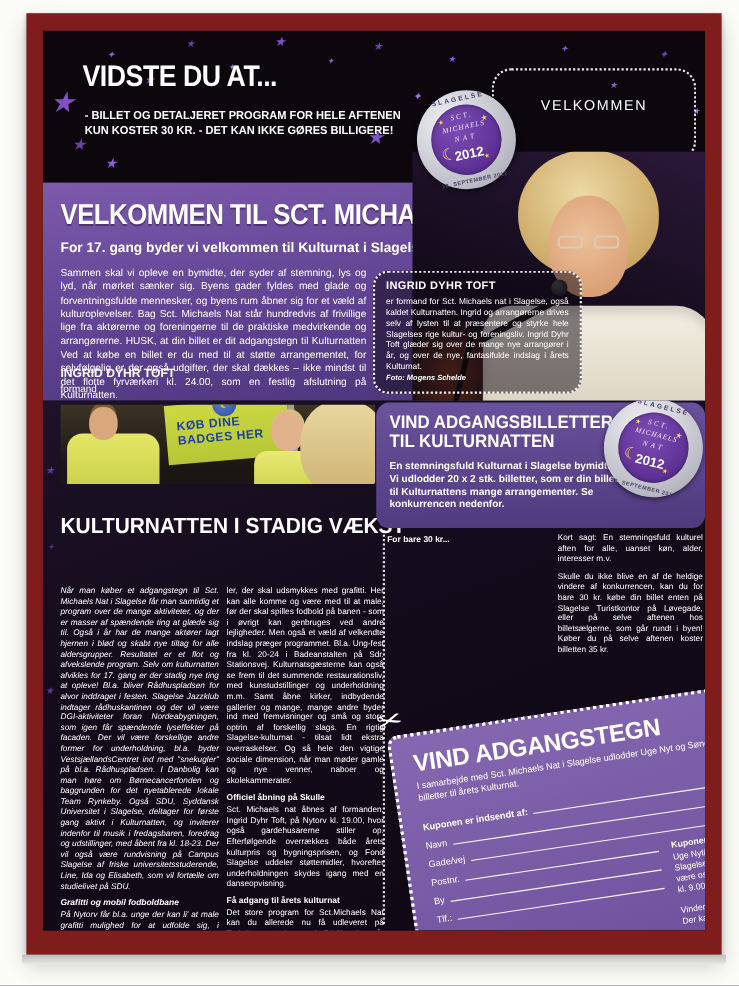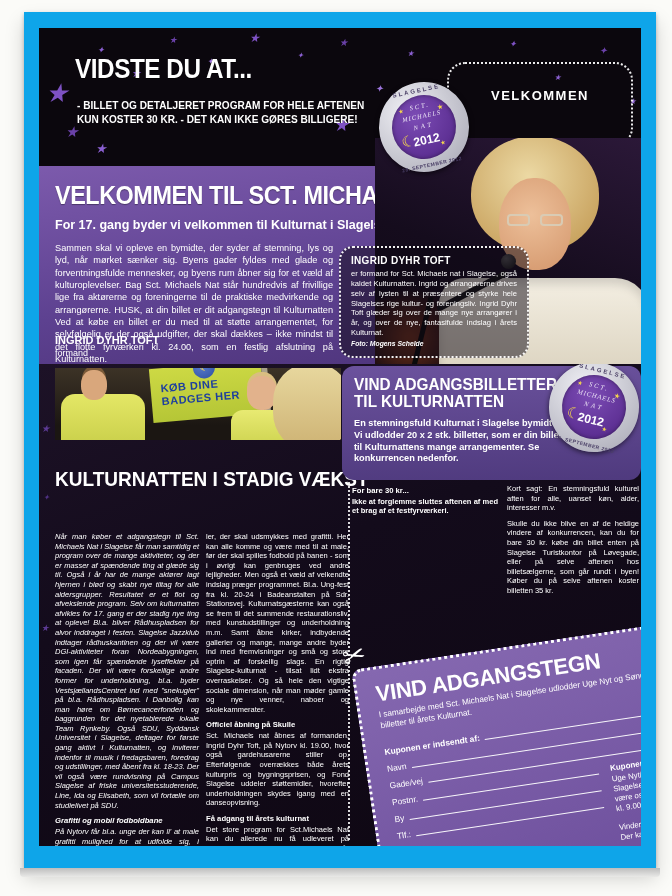--- a/index.html
+++ b/index.html
@@ -1,37 +1,37 @@
 <!DOCTYPE html>
 <html><head>
 <meta charset="utf-8">
 <style>
   * { box-sizing: border-box; margin: 0; padding: 0; }
   html,body { width:672px; height:896px; }
   body { font-family:"Liberation Sans", sans-serif; background:#f3f2ee; }
   .canvas { position:relative; width:672px; height:896px; background:#fbfbf8; overflow:hidden; }
-  .sheet { position:absolute; left:24px; top:12px; width:632px; height:856px; background:#0ea5e9;
+  .sheet { position:absolute; left:24px; top:12px; width:632px; height:856px; background:#7f1d1d;
            box-shadow:0 2px 4px rgba(0,0,0,.25), 0 10px 18px rgba(0,0,0,.18); }
   .sheet::after { content:""; position:absolute; left:-4px; right:-4px; bottom:-9px; height:9px;
            background:linear-gradient(#bdbdbd,#e9e9e7); border-radius:0 0 4px 4px; }
   .content { position:absolute; left:15px; top:16px; width:602px; height:818px; background:#130b1a; overflow:hidden; }
 
   
   .header { position:absolute; left:0; top:0; width:602px; height:138px; background:#0b070d; overflow:hidden; }
   .st { position:absolute; line-height:1; }
   .st::before { content:"★"; }
   .st.b::before { content:"✦"; }
   .h-title { position:absolute; left:36px; top:26px; color:#fff; font-size:27px; font-weight:bold;
              letter-spacing:-0.5px; transform:scaleX(.9); transform-origin:0 0; white-space:nowrap;
              text-shadow:0 1px 0 rgba(0,0,0,.6); }
   .h-sub { position:absolute; left:38px; top:70px; width:310px; color:#fff; font-weight:bold;
            font-size:10.5px; line-height:1.35; transform:scaleX(.96); transform-origin:0 0; }
   .frame { position:absolute; right:8px; top:34px; width:186px; height:84px;
            border:2px dotted rgba(255,255,255,.92); border-radius:18px; text-align:center; }
-  .frame span { display:inline-block; margin-top:24px; color:#fff; font-weight:bold; font-size:13px; letter-spacing:1.5px; }
+  .frame span { display:inline-block; margin-top:24px; color:#fff; font-weight:normal; font-size:13px; letter-spacing:1.5px; }
 
   
   .badge { position:absolute; width:90px; height:90px; border-radius:50%;
            background:radial-gradient(circle at 35% 30%, #efeff4, #b7b7c2 75%, #9d9daa);
            box-shadow:0 2px 5px rgba(0,0,0,.55); z-index:8; }
   .b-top, .b-bottom { position:absolute; left:0; width:100%; text-align:center; color:#4a3f66; font-weight:bold; }
   .b-top { top:5px; font-size:6px; letter-spacing:2px; }
   .b-bottom { bottom:4px; font-size:5px; letter-spacing:.5px; }
   .b-inner { position:absolute; inset:13px; border-radius:50%;
              background:radial-gradient(circle at 40% 32%, #7c4cb5, #5b2e91 75%);
@@ -281,21 +281,20 @@
               <i class="gs" style="right:14px;bottom:10px;font-size:6px"></i>
               <span class="b-moon">☾</span>
               <span class="b-year">2012</span>
             </div>
             <span class="b-bottom">28. SEPTEMBER 2012</span>
           </div>
         </div>
 
         <div class="col colA">
           <h4>For bare 30 kr...</h4>
-          <p class="bold">Ikke at forglemme sluttes aftenen af med et brag af et festfyrværkeri.</p>
         </div>
 
         <div class="col colB">
           <p>Kort sagt: En stemningsfuld kulturel aften for alle, uanset køn, alder, interesser m.v.</p>
           <p>Skulle du ikke blive en af de heldige vindere af konkurrencen, kan du for bare 30 kr. købe din billet enten på Slagelse Turistkontor på Løvegade, eller på selve aftenen hos billetsælgerne, som går rundt i byen! Køber du på selve aftenen koster billetten 35 kr.</p>
         </div>
 
         <span class="scissors">✂</span>
         <div class="coupon">
           <div class="cp-title">VIND ADGANGSTEGN</div>

